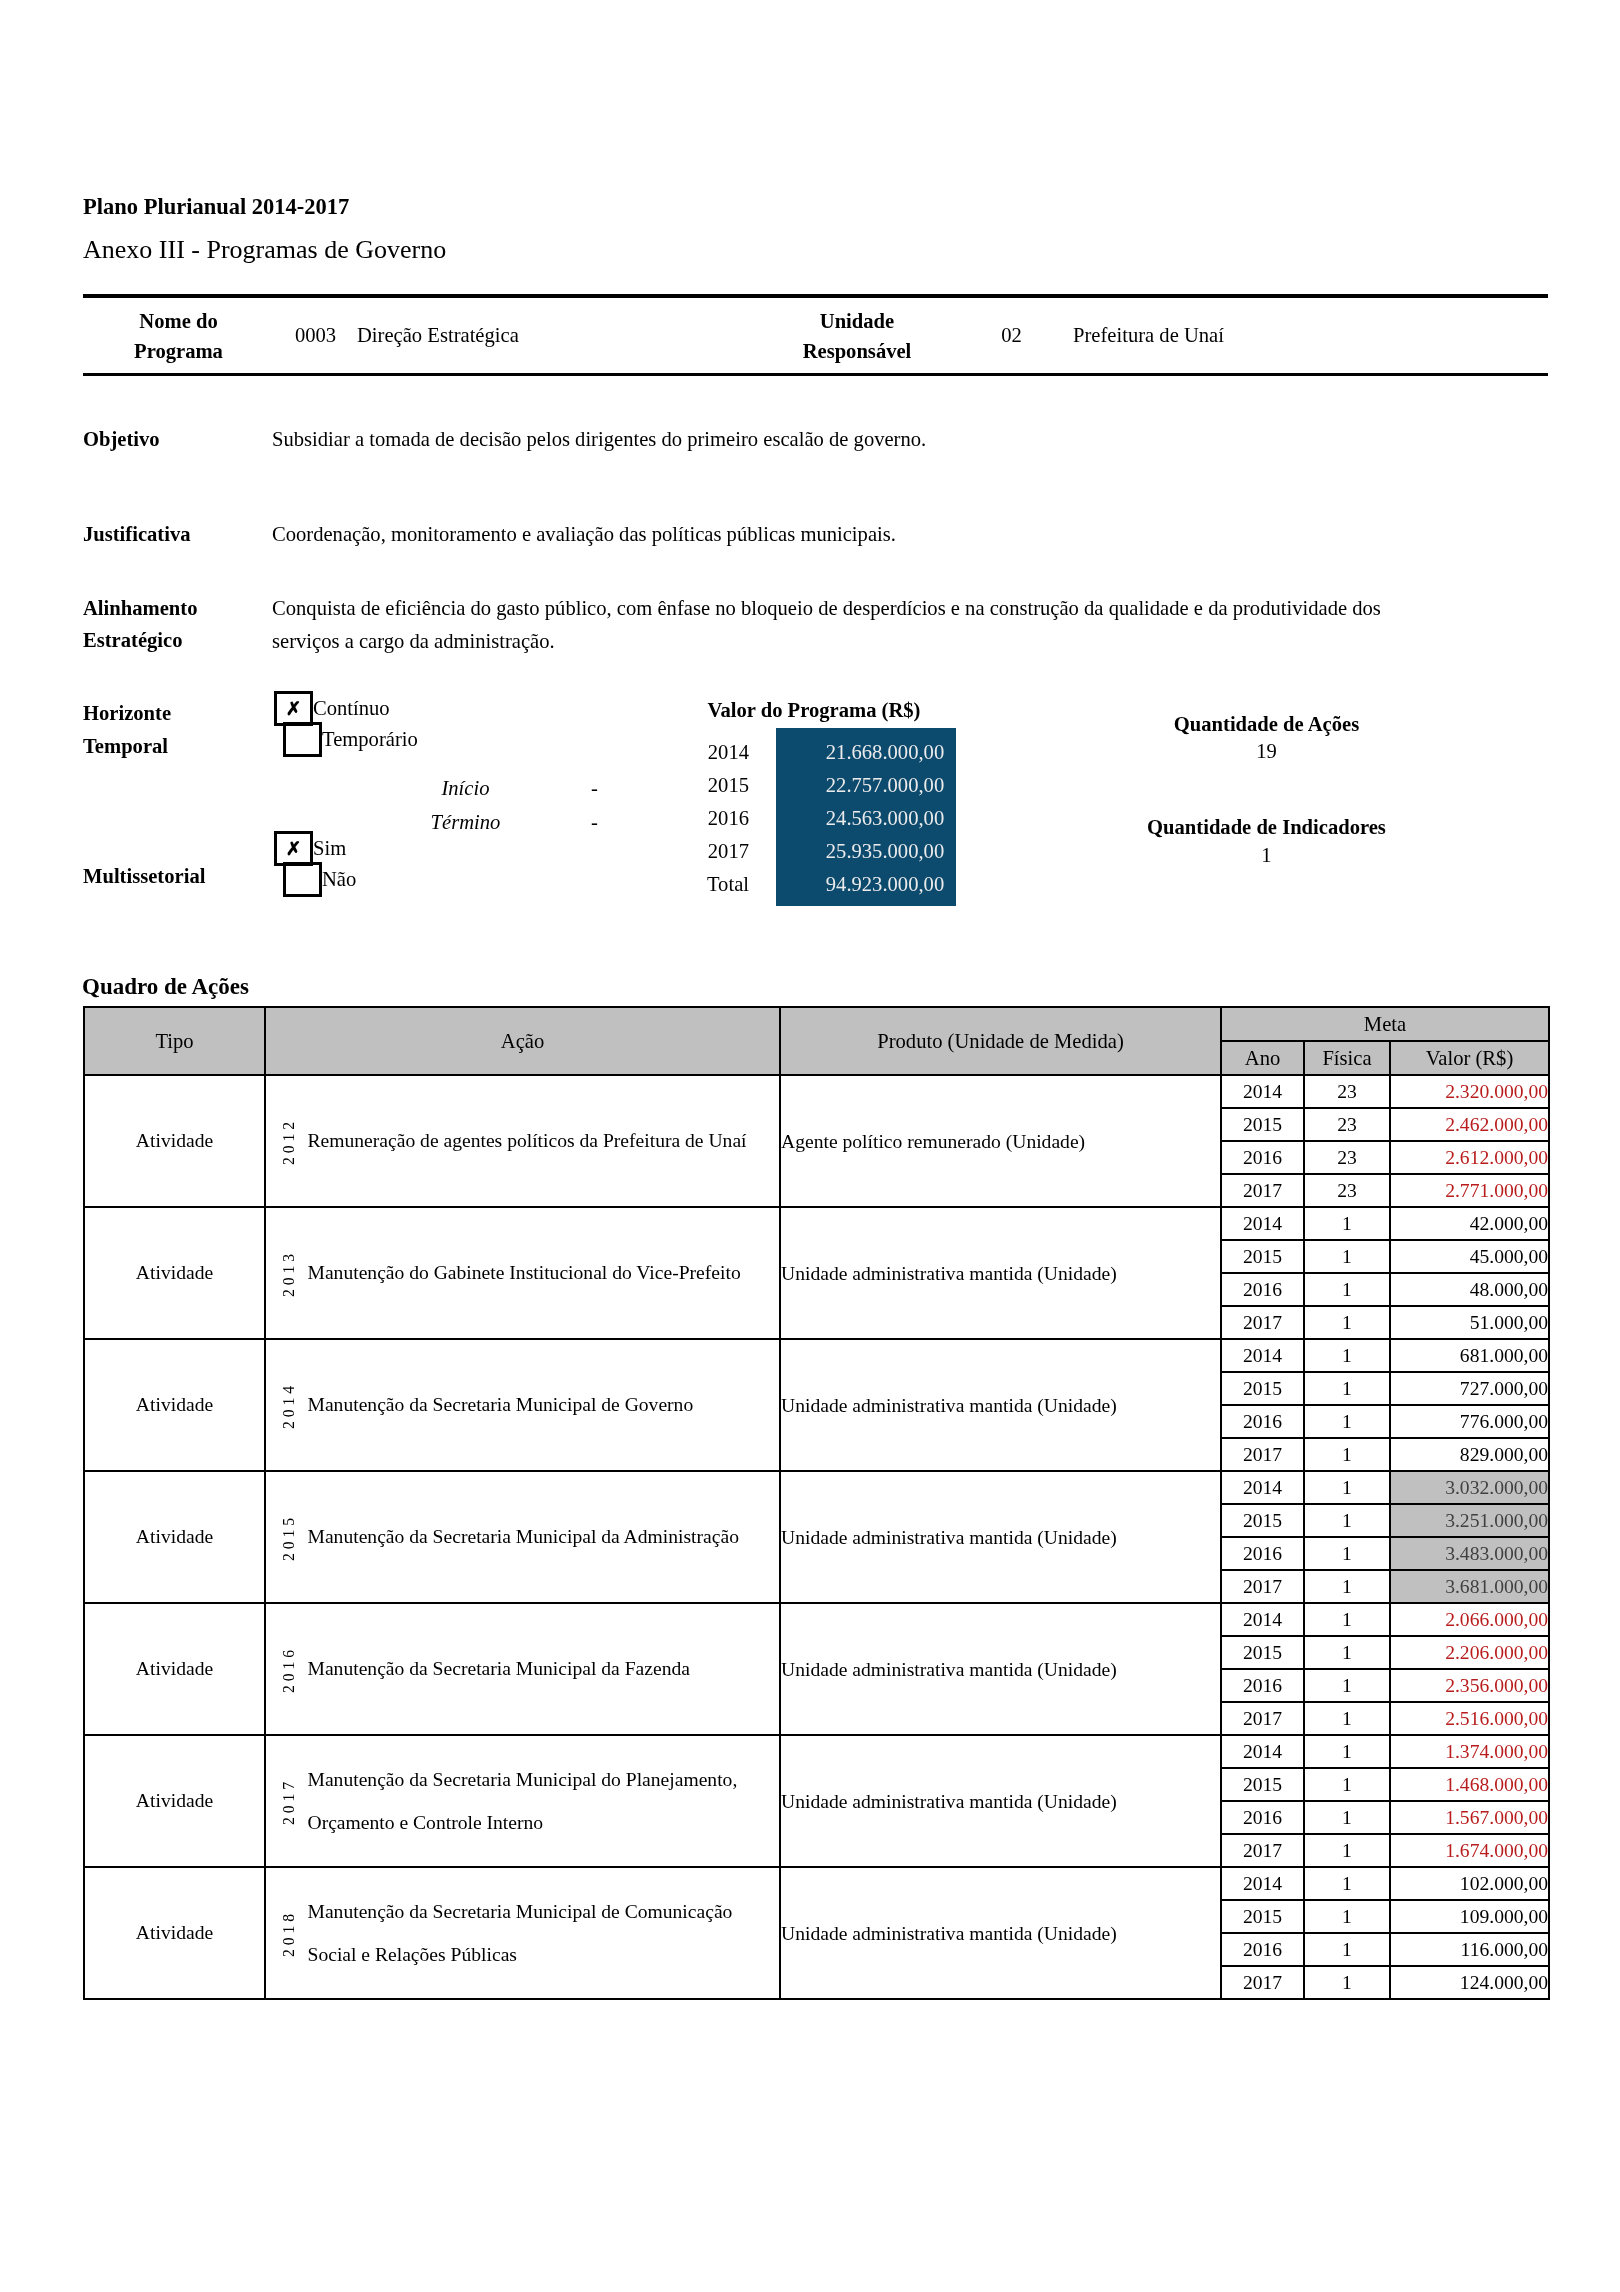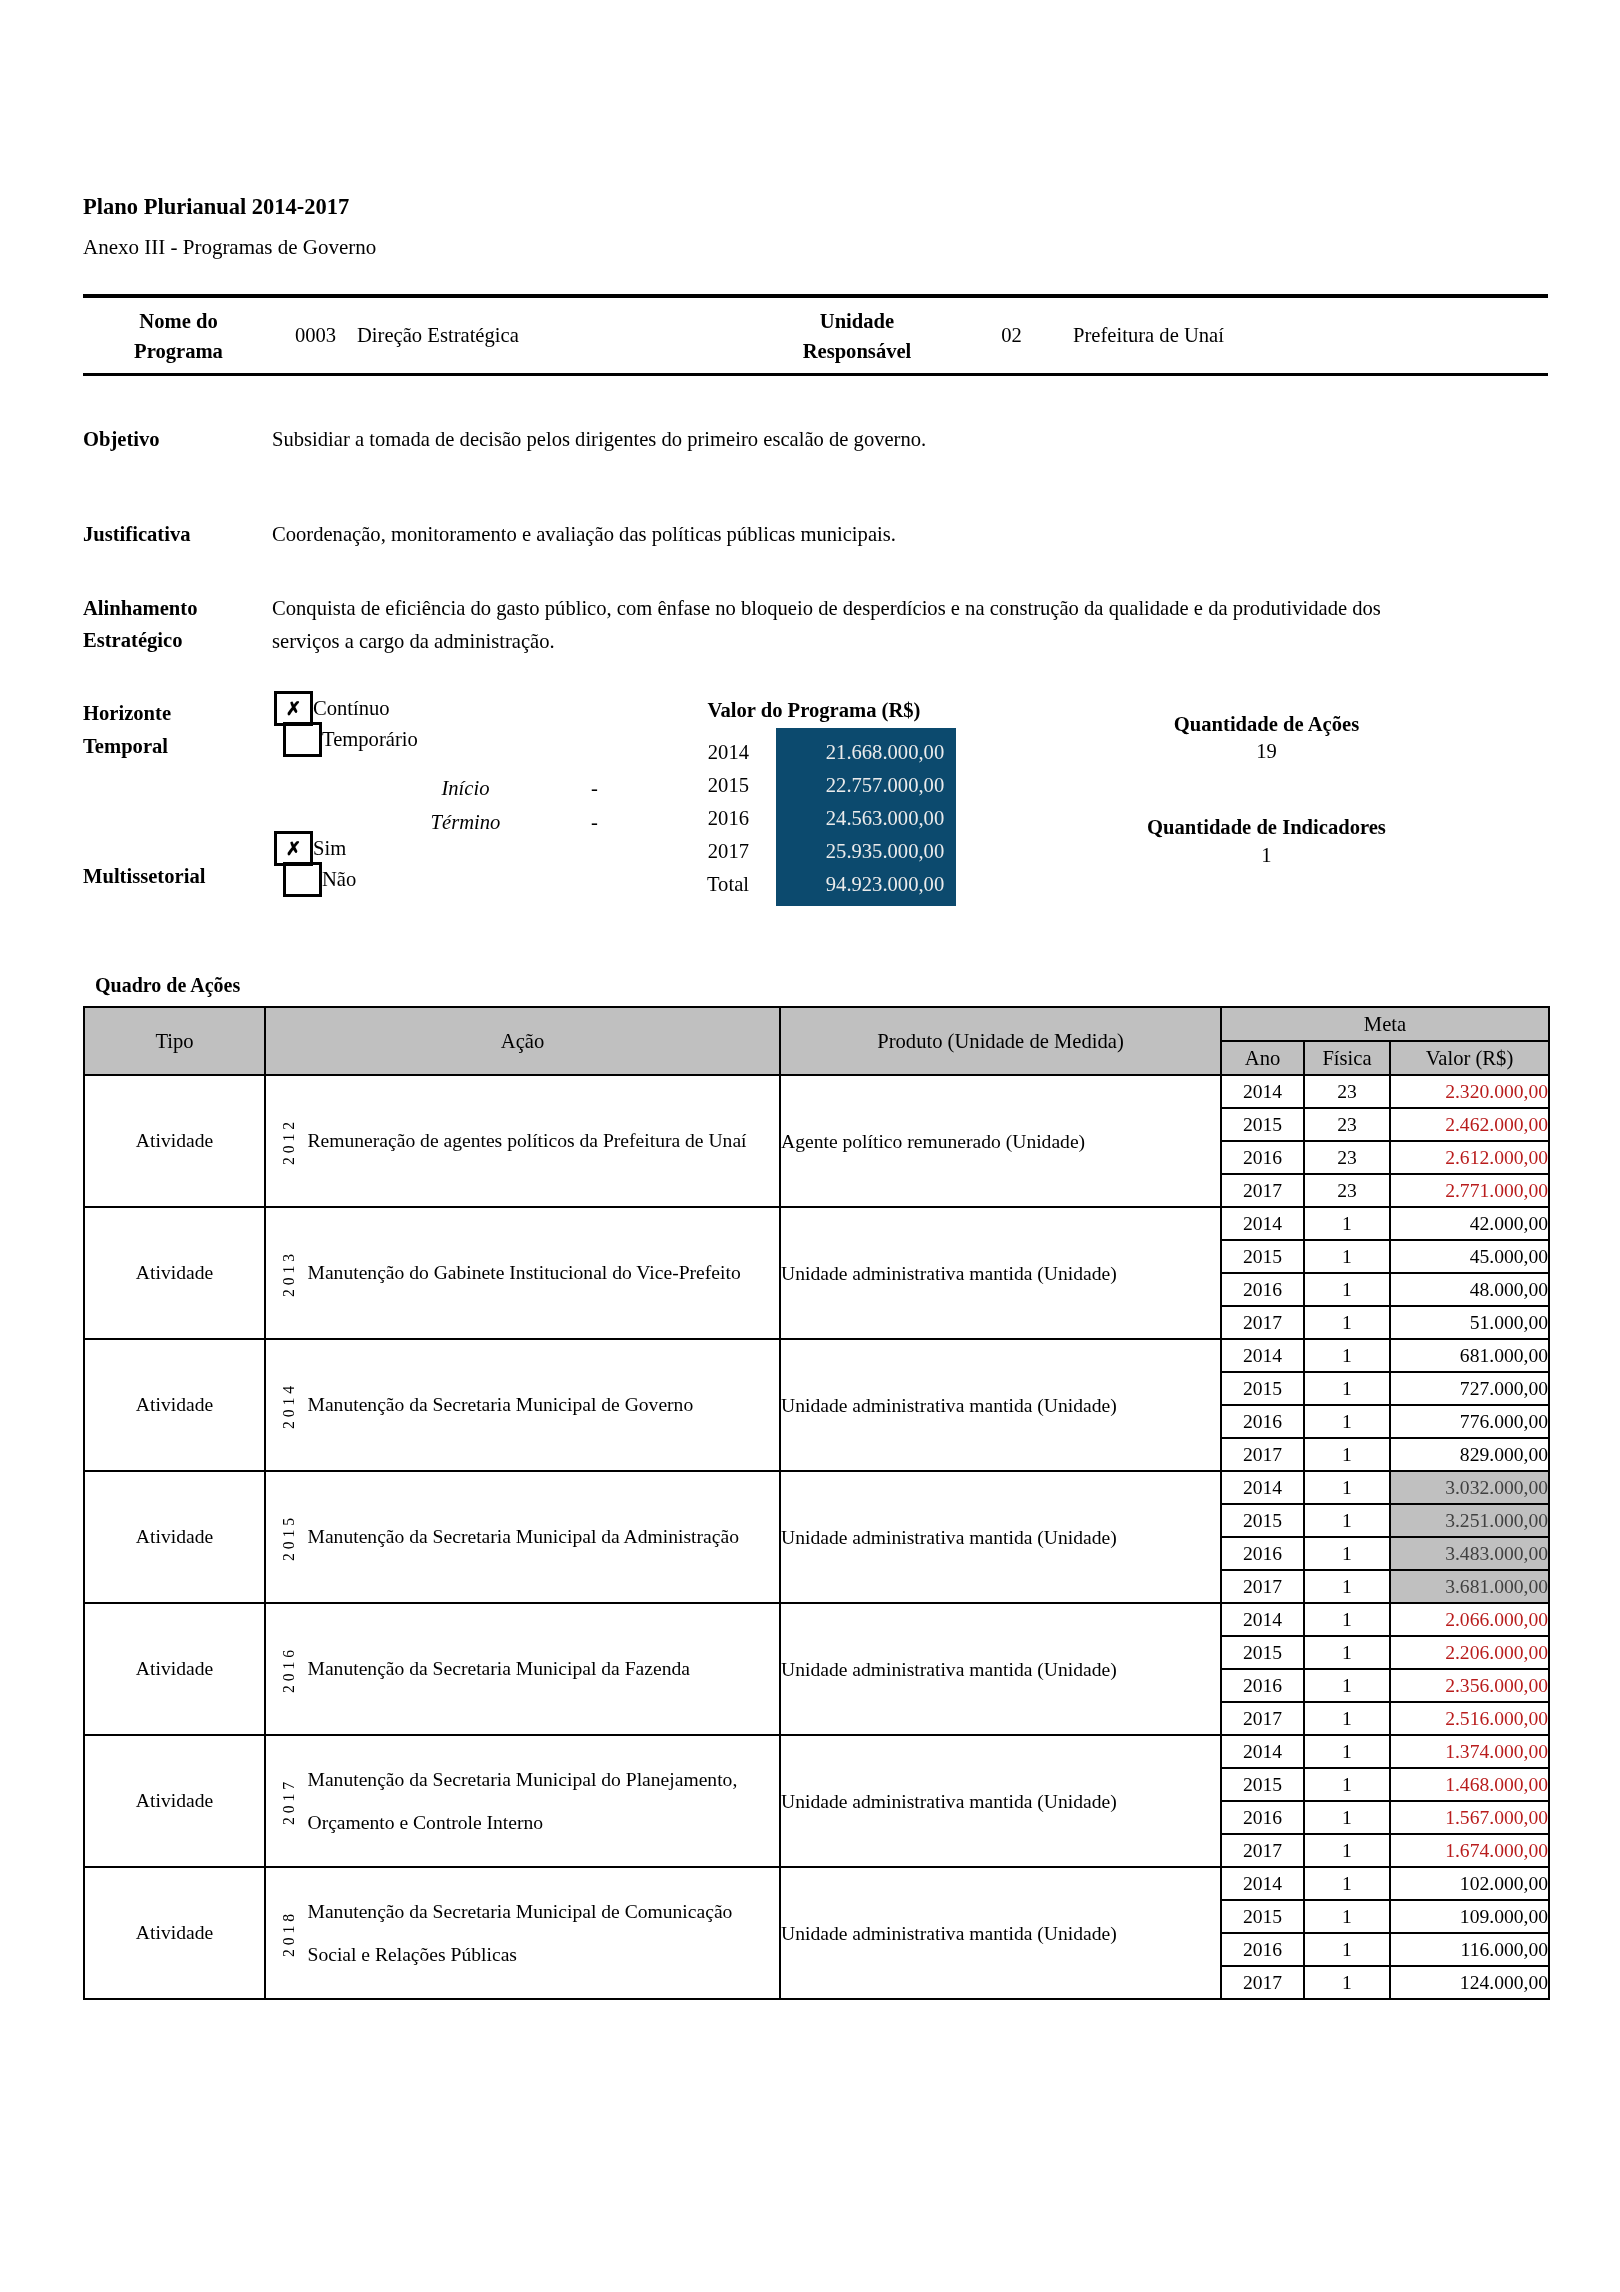--- a/index.html
+++ b/index.html
@@ -9,21 +9,21 @@
     background:#ffffff;
     font-family:"Liberation Serif", serif;
     color:#000;
     overflow:hidden;
   }
   .abs{position:absolute;}
   .bold{font-weight:bold;}
   .italic{font-style:italic;}
 
   #doc-title{left:83px;top:194px;font-size:22.5px;font-weight:bold;}
-  #doc-subtitle{left:83px;top:235px;font-size:21px;}
+  #doc-subtitle{left:83px;top:235px;font-size:26px;}
 
   
   #program-band{
     left:83px;top:294px;width:1465px;height:82px;
     border-top:4.9px solid #000;border-bottom:3.9px solid #000;
     display:grid;grid-template-columns:191px 83px 407px 186px 123px 1fr;
     align-items:center;box-sizing:border-box;font-size:20.6px;
   }
   .band-label{font-weight:bold;text-align:center;line-height:30px;}
   .band-label .narrow{display:inline-block;width:118px;}
@@ -58,21 +58,21 @@
   #valor-years div{height:33px;line-height:33px;}
   #valor-box{
     left:693px;top:37px;width:180px;height:178px;
     background:#0c4a6e;box-sizing:border-box;padding-top:7.8px;
   }
   #valor-box div{height:33px;line-height:33px;text-align:right;padding-right:11.8px;color:#ebebeb;}
   .qty-box{left:980px;width:407px;text-align:center;}
   .qty-title{font-weight:bold;}
 
   
-  #quadro-title{left:95px;top:974px;font-size:20px;font-weight:bold;}
+  #quadro-title{left:82px;top:974px;font-size:23px;font-weight:bold;}
 
   
   #acoes-table{
     left:83px;top:1006px;width:1465px;
     border-collapse:collapse;table-layout:fixed;
     font-size:19.6px;
   }
   #acoes-table th,#acoes-table td{border:2px solid #000;padding:0;overflow:hidden;}
   #acoes-table{border:2.9px solid #000;}
   #acoes-table thead th{

